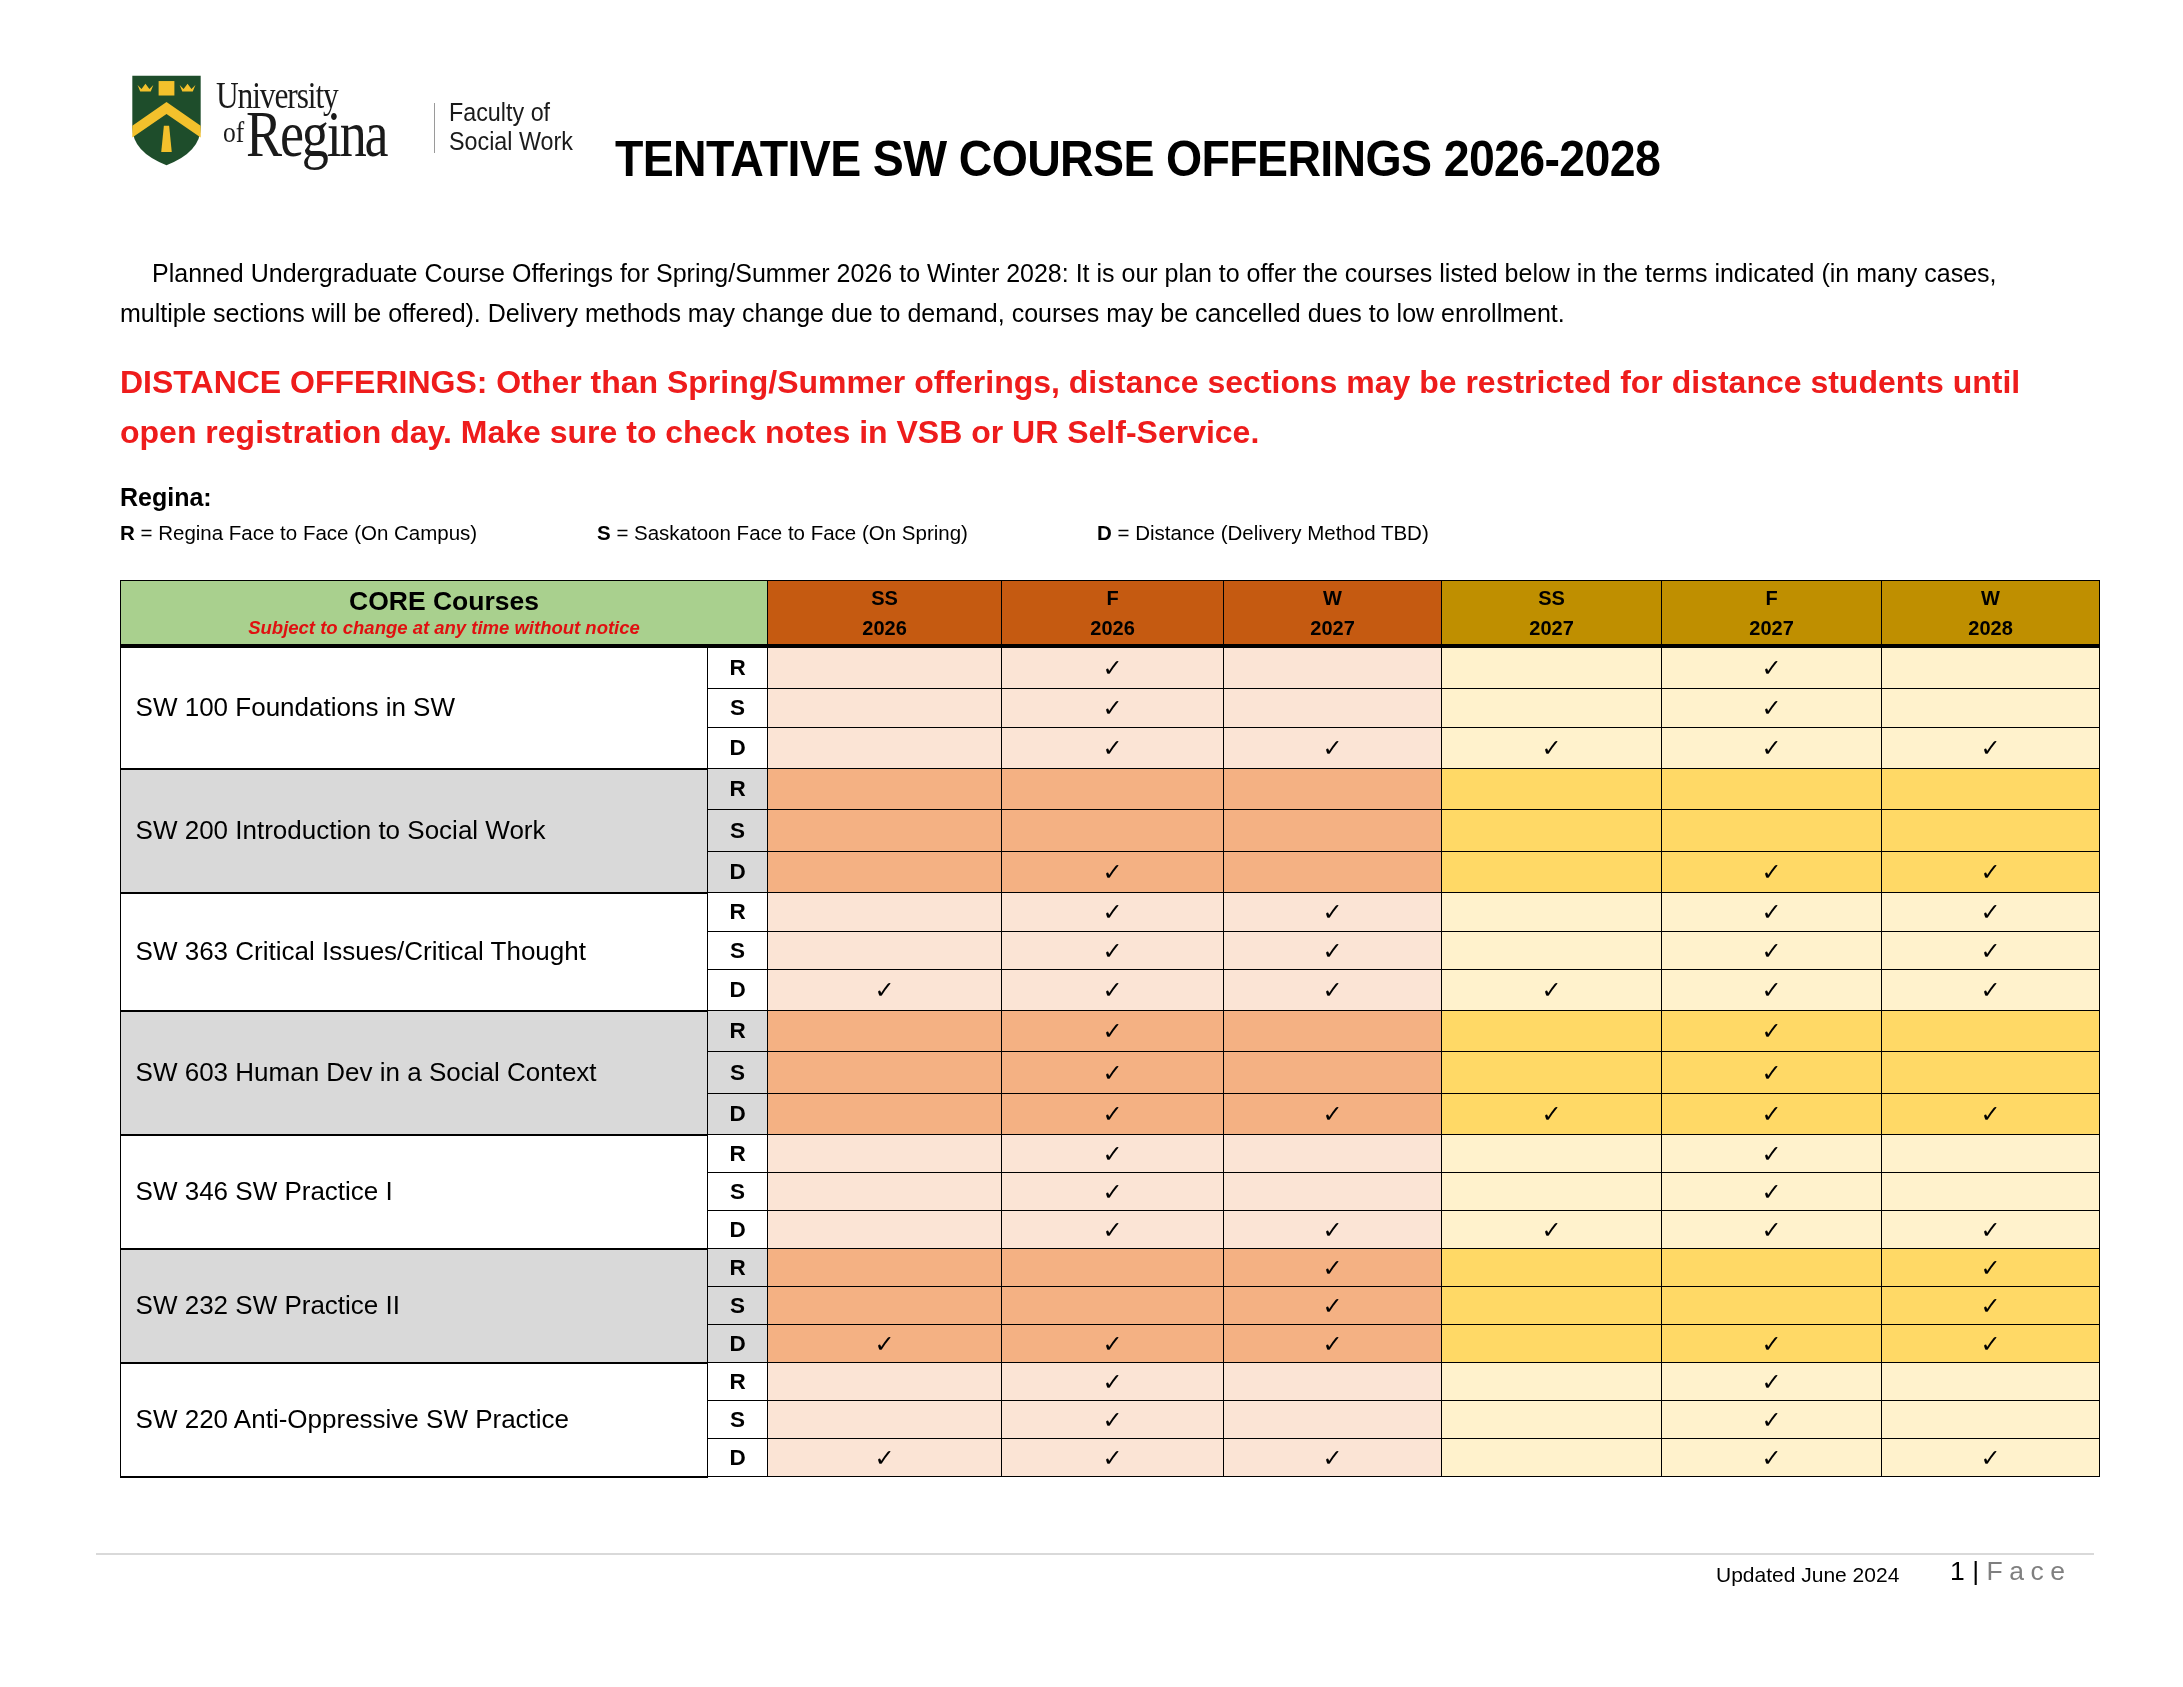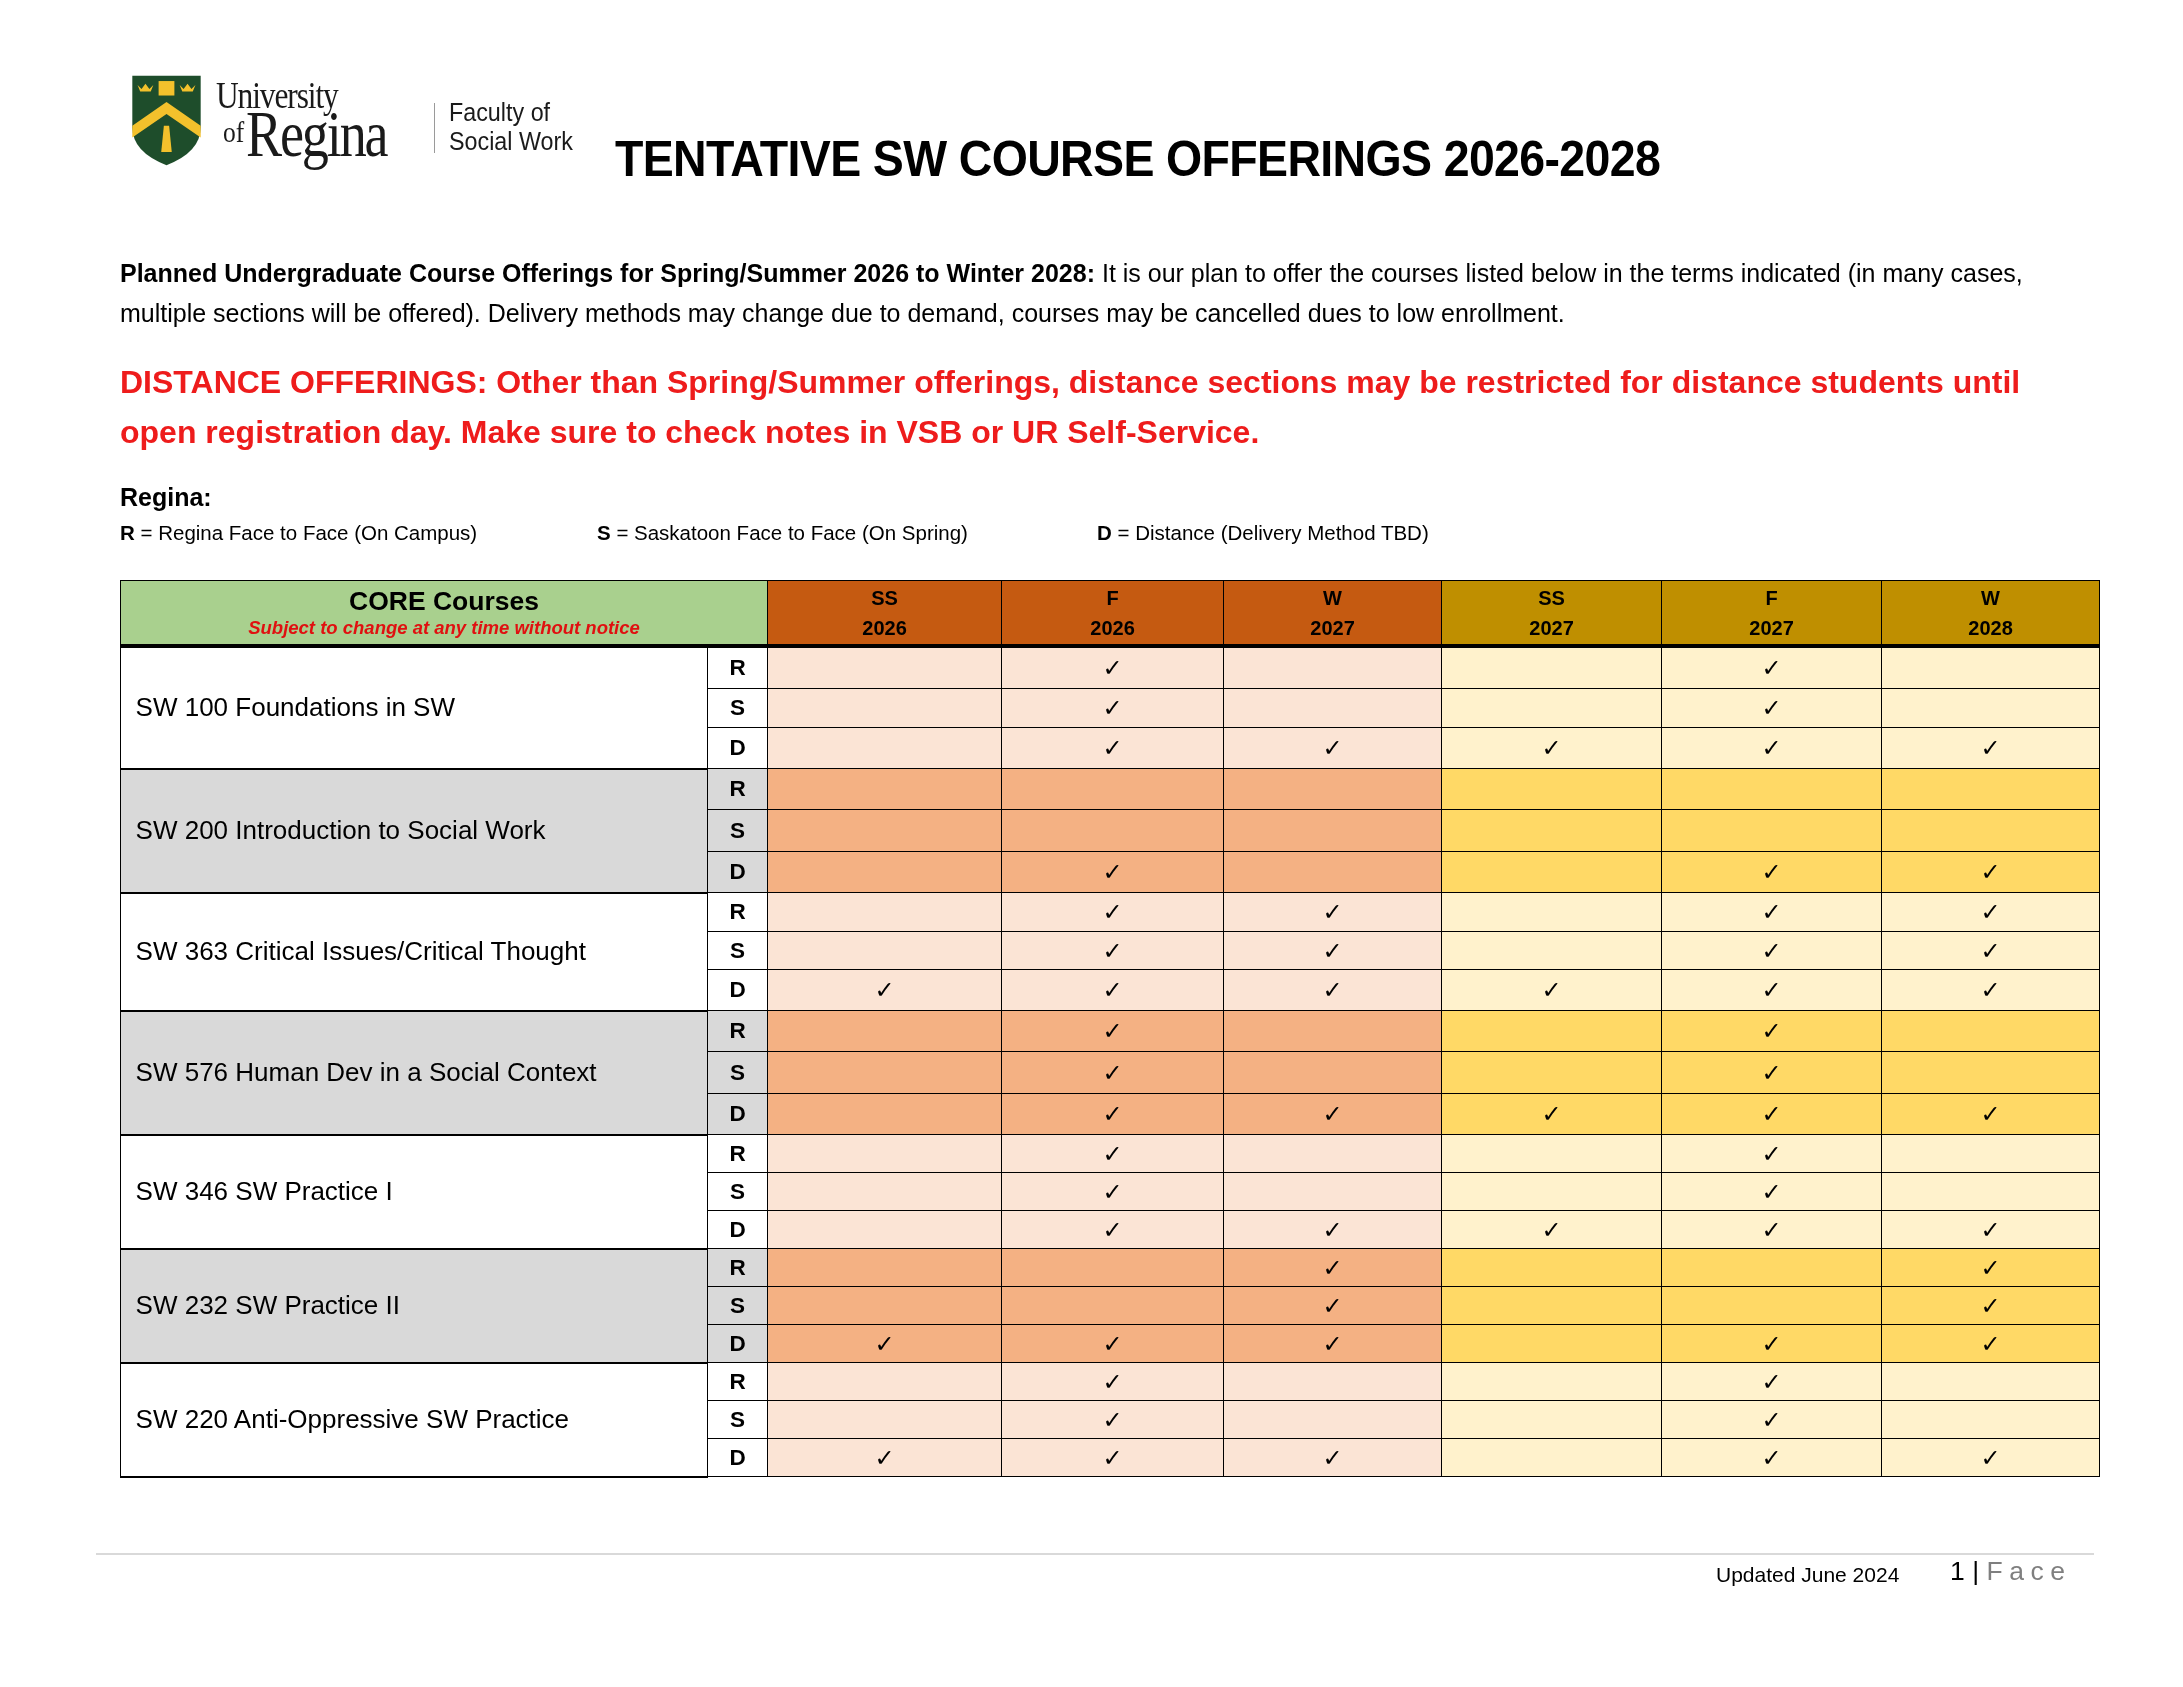--- a/index.html
+++ b/index.html
@@ -12,21 +12,21 @@
   .uni-text { position:absolute; left:85px; top:2.6px; font-family:"Liberation Serif", serif; color:#1a1a1a; }
   .uni-line1 { position:absolute; left:0; top:0; font-size:37px; letter-spacing:-1.3px; transform:scaleX(0.85); transform-origin:left top; white-space:nowrap; }
   .uni-of { position:absolute; left:6.6px; top:41px; font-size:30px; transform:scaleX(0.85); transform-origin:left top; }
   .uni-regina { position:absolute; left:30px; top:22.5px; font-size:66px; letter-spacing:-2.6px; transform:scaleX(0.82); transform-origin:left top; white-space:nowrap; }
   .logo-divider { position:absolute; left:303px; top:32px; width:1.3px; height:50px; background:#9a9a9a; }
   .faculty { position:absolute; left:318px; top:26.5px; font-size:26.5px; line-height:29px; color:#1a1a1a; transform:scaleX(0.88); transform-origin:left top; white-space:nowrap; }
 
   #main-title { left:615px; top:130px; font-size:50px; font-weight:900; letter-spacing:-0.7px; white-space:nowrap; transform:scaleX(0.93); transform-origin:left top; }
 
   #intro { left:120px; top:253px; width:1958px; font-size:25px; line-height:40px; }
-  #intro b { font-weight:bold; }
+  #intro b { font-weight:normal;margin-left:32px; }
 
   #distance { left:120px; top:357px; width:1972px; font-size:32px; line-height:50px; color:#ee1c1c; font-weight:bold; }
 
   #legend-title { left:120px; top:483px; font-size:25px; font-weight:bold; }
   .legend-item { top:521px; font-size:20.5px; white-space:nowrap; }
   .legend-item b { font-weight:bold; }
 
   
   #offer-table { left:120px; top:580px; width:1979px; border-collapse:collapse; table-layout:fixed; }
   #offer-table td, #offer-table th { border:1.3px solid #000; padding:0; text-align:center; vertical-align:middle; }
@@ -220,21 +220,21 @@
       <tr class="sub-row g-white sep">
         <td class="delivery-cell" style="height: 40px;">D</td>
         <td class="ca" style="height: 40px;"><span class="check">✓</span></td>
         <td class="ca" style="height: 40px;"><span class="check">✓</span></td>
         <td class="ca" style="height: 40px;"><span class="check">✓</span></td>
         <td class="cb" style="height: 40px;"><span class="check">✓</span></td>
         <td class="cb" style="height: 40px;"><span class="check">✓</span></td>
         <td class="cb" style="height: 40px;"><span class="check">✓</span></td>
       </tr>
       <tr class="sub-row g-grey">
-        <td class="course-cell" rowspan="3">SW 576 Human Dev in a Social Context</td>
+        <td class="course-cell" rowspan="3">SW 603 Human Dev in a Social Context</td>
         <td class="delivery-cell" style="height: 40px;">R</td>
         <td class="ca" style="height: 40px;"><span class="check"></span></td>
         <td class="ca" style="height: 40px;"><span class="check">✓</span></td>
         <td class="ca" style="height: 40px;"><span class="check"></span></td>
         <td class="cb" style="height: 40px;"><span class="check"></span></td>
         <td class="cb" style="height: 40px;"><span class="check">✓</span></td>
         <td class="cb" style="height: 40px;"><span class="check"></span></td>
       </tr>
       <tr class="sub-row g-grey">
         <td class="delivery-cell" style="height: 41px;">S</td>

